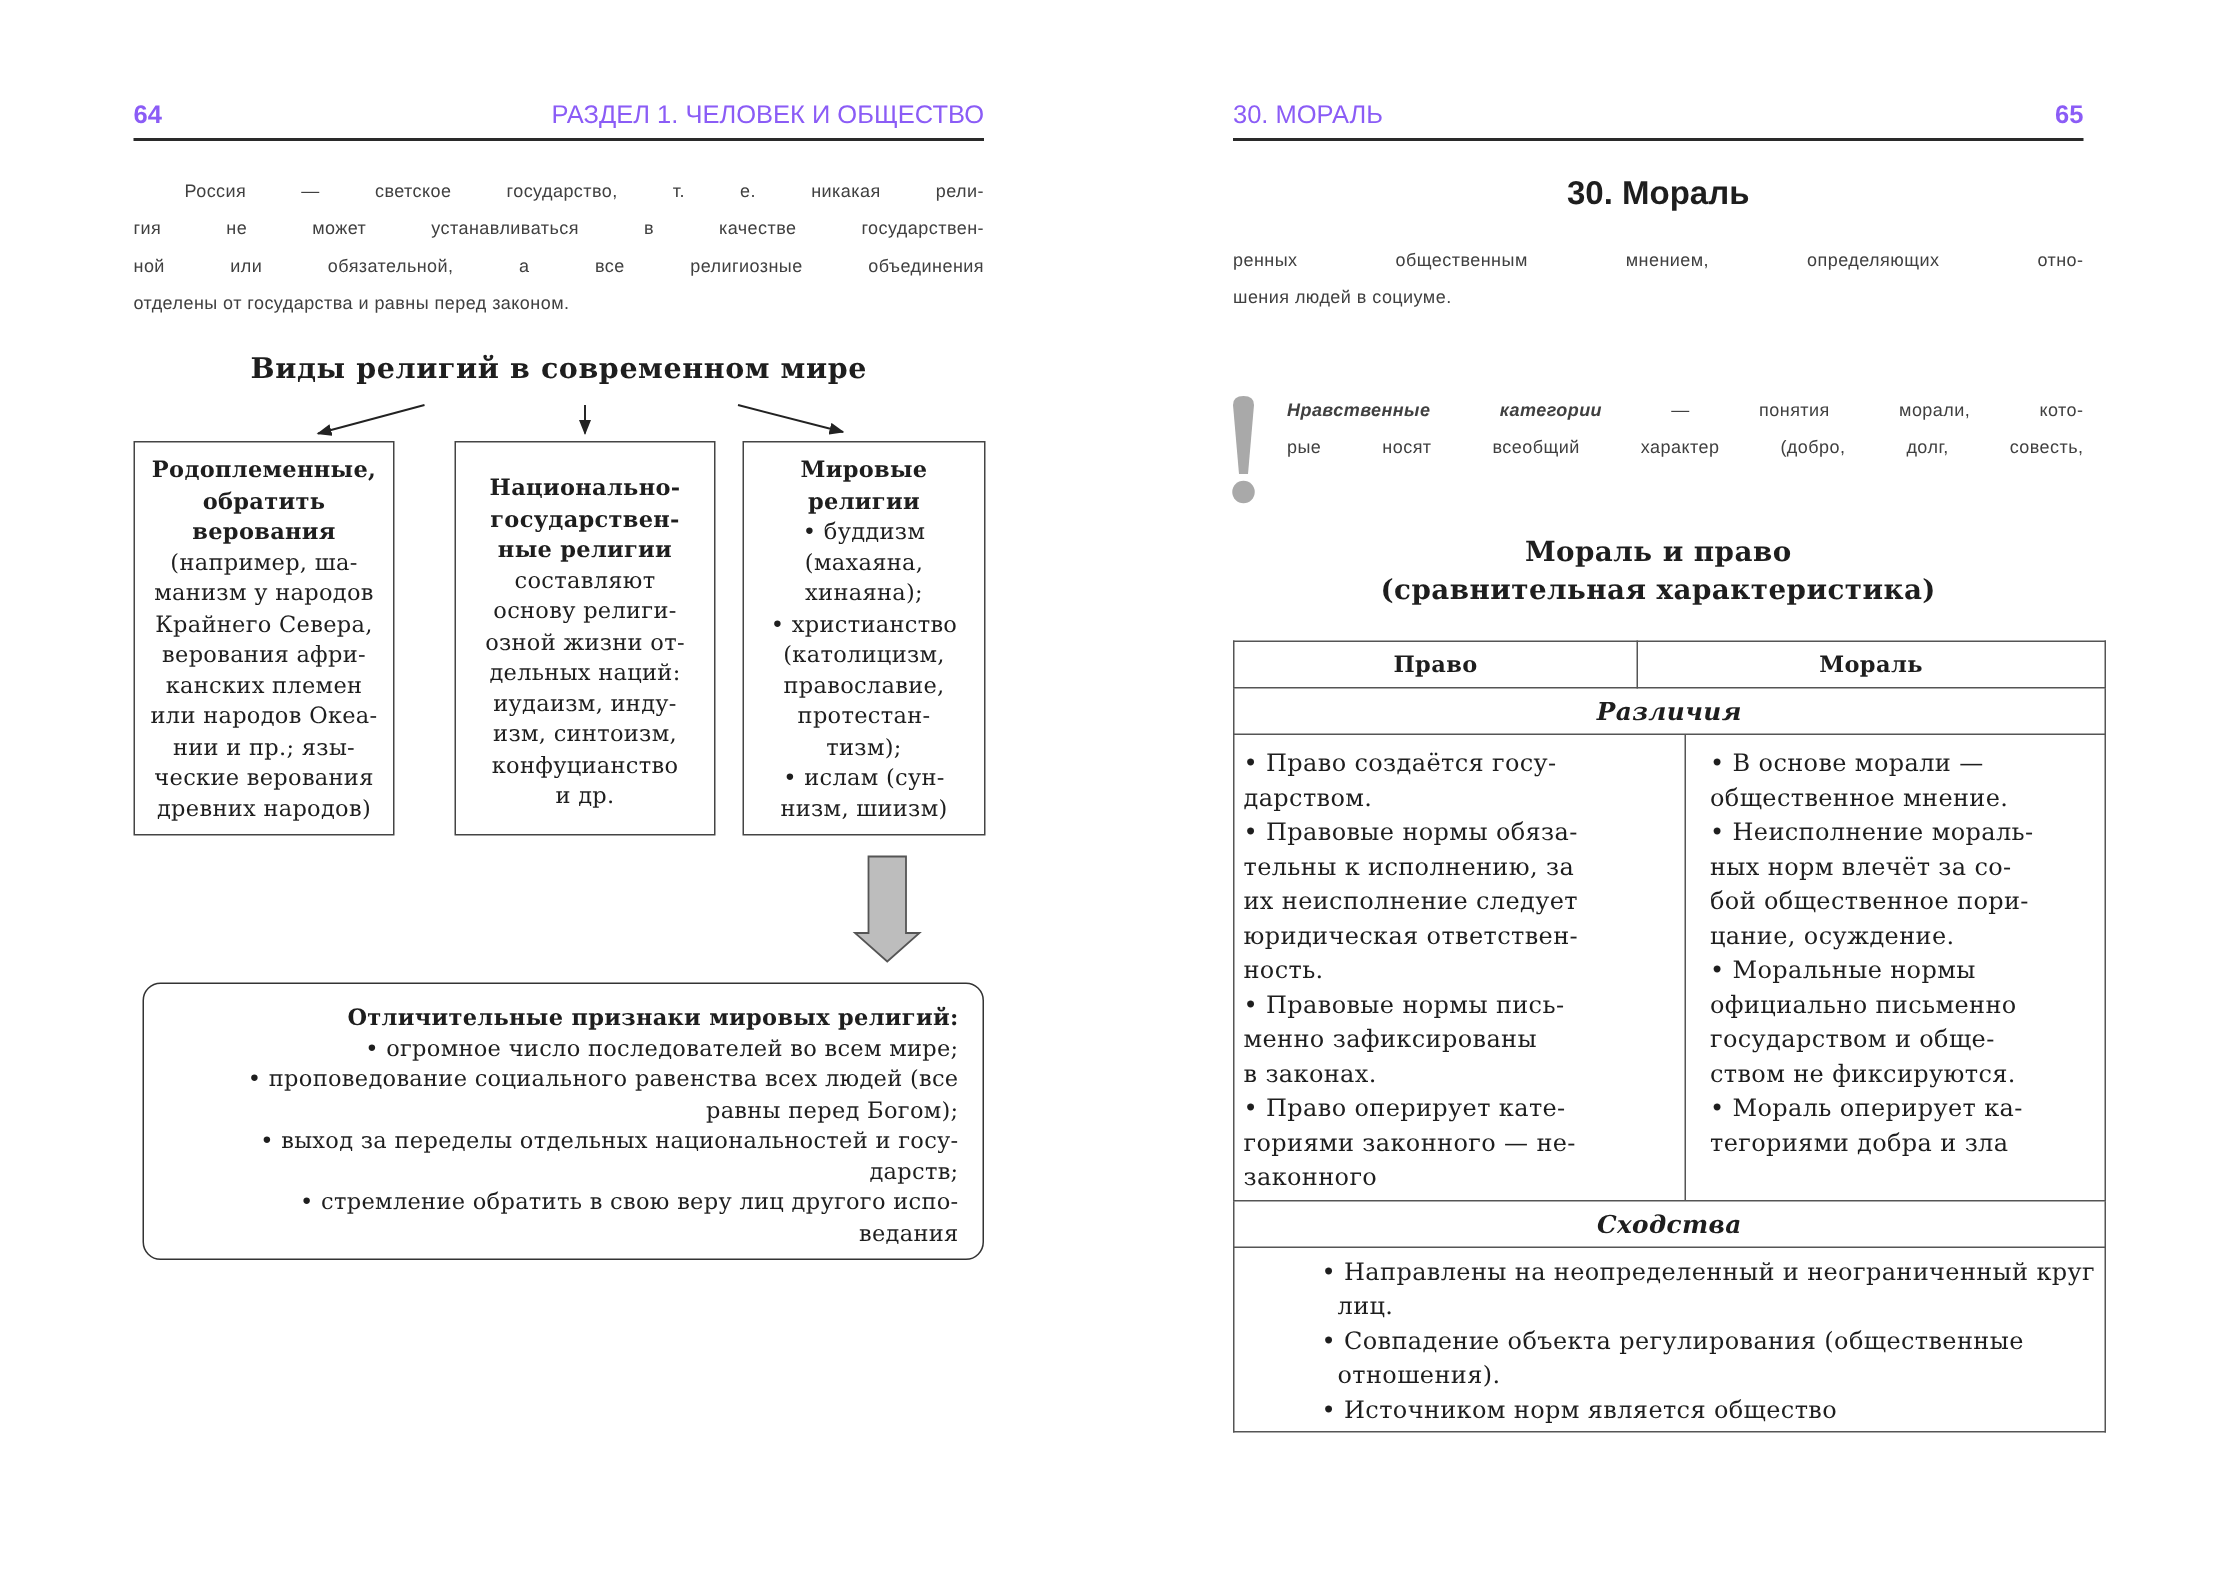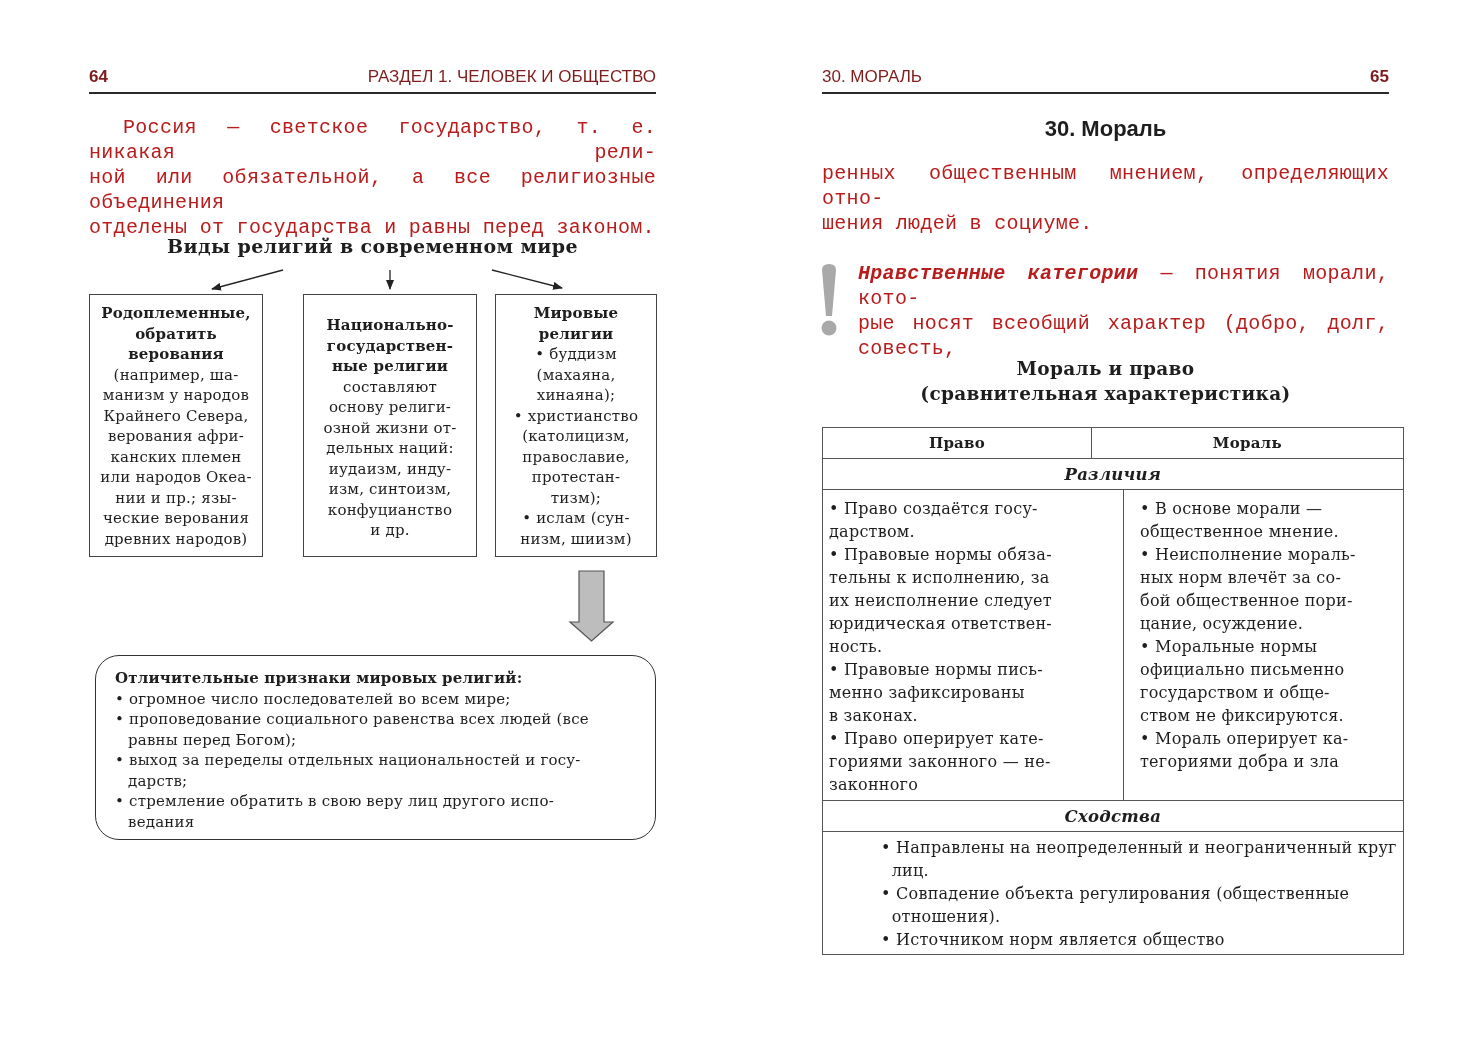--- a/index.html
+++ b/index.html
@@ -4,50 +4,50 @@
 <style>
   html, body { margin: 0; padding: 0; background: #ffffff; }
   body {
     width: 1478px; height: 1046px; position: relative; overflow: hidden;
     color: #1e1e1e;
     font-family: "DejaVu Serif", serif;
   }
   .abs { position: absolute; }
   .run-head {
     font-family: "Liberation Sans", sans-serif;
-    font-size: 17px; line-height: 20px; color: #7f1d1d;
+    font-size: 17px; line-height: 20px; color: #8b5cf6;
   }
   .run-head b { font-weight: bold; }
   .hr { position: absolute; height: 1.6px; background: #2a2a2a; }
 
   .body-text {
-    font-family: Liberation Mono, monospace;
-    font-size: 20px; line-height: 25px; letter-spacing: 0.3px;
+    font-family: Liberation Sans, sans-serif;
+    font-size: 12px; line-height: 25px; letter-spacing: 0.3px;
     text-align: justify; text-align-last: left;
-    color: #b91c1c;
+    color: #404040;
   }
   .line { display: block; white-space: nowrap; }
   .just { text-align-last: justify; text-align: justify; display:block; white-space: normal; }
 
   .diagram-title {
     font-family: "DejaVu Serif", serif; font-weight: bold;
     font-size: 19px; letter-spacing: 0.4px; text-align: center;
   }
   .dbox {
     position: absolute; border: 1.3px solid #444; box-sizing: border-box;
     text-align: center; font-size: 15px; line-height: 20.5px; letter-spacing: 0.2px;
     padding-top: 8px;
   }
   .dbox .bt { font-weight: bold; display: block; }
   .dbox .ln { display: block; white-space: nowrap; }
 
   .roundbox {
     position: absolute; left: 95px; top: 655px; width: 561px; height: 185px;
-    border: 1.3px solid #333; border-radius: 24px; box-sizing: border-box;
-    padding: 12px 16px 0 19px; font-size: 15px; line-height: 20.5px; letter-spacing: 0.2px;
+    border: 1.3px solid #333; border-radius: 12px; box-sizing: border-box;
+    padding: 12px 16px 0 19px; font-size: 15px; line-height: 20.5px; letter-spacing: 0.2px; text-align: right;
   }
   .roundbox .rt { font-weight: bold; display:block; white-space: nowrap; }
   .roundbox .ln { display:block; white-space: nowrap; }
   .roundbox .ind { padding-left: 13px; }
 
   .chapter-title {
     font-family: "Liberation Sans", sans-serif; font-weight: bold;
     font-size: 22px; text-align: center;
   }
   .section-title {
@@ -72,20 +72,21 @@
 </style>
 </head>
 <body>
 
 <div class="abs run-head" style="left:89px; top:67px;"><b>64</b></div>
 <div class="abs run-head" style="right:822px; top:67px; text-align:right;">РАЗДЕЛ 1. ЧЕЛОВЕК И ОБЩЕСТВО</div>
 <div class="hr" style="left:89px; width:567px; top:92px;"></div>
 
 <div class="abs body-text" style="left:89px; top:115px; width:567px;">
   <span class="just" style="text-indent:34px;">Россия — светское государство, т. е. никакая рели-</span>
+  <span class="just">гия не может устанавливаться в качестве государствен-</span>
   <span class="just">ной или обязательной, а все религиозные объединения</span>
   <span class="line">отделены от государства и равны перед законом.</span>
 </div>
 
 <div class="abs diagram-title" style="left:89px; width:567px; top:235px;">Виды религий в современном мире</div>
 
 <svg class="abs" style="left:0; top:0;" width="700" height="660">
   <defs>
     <marker id="ah" markerWidth="10" markerHeight="8" refX="9" refY="4" orient="auto" markerUnits="userSpaceOnUse">
       <path d="M0,0 L10,4 L0,8 Z" fill="#222"></path>

